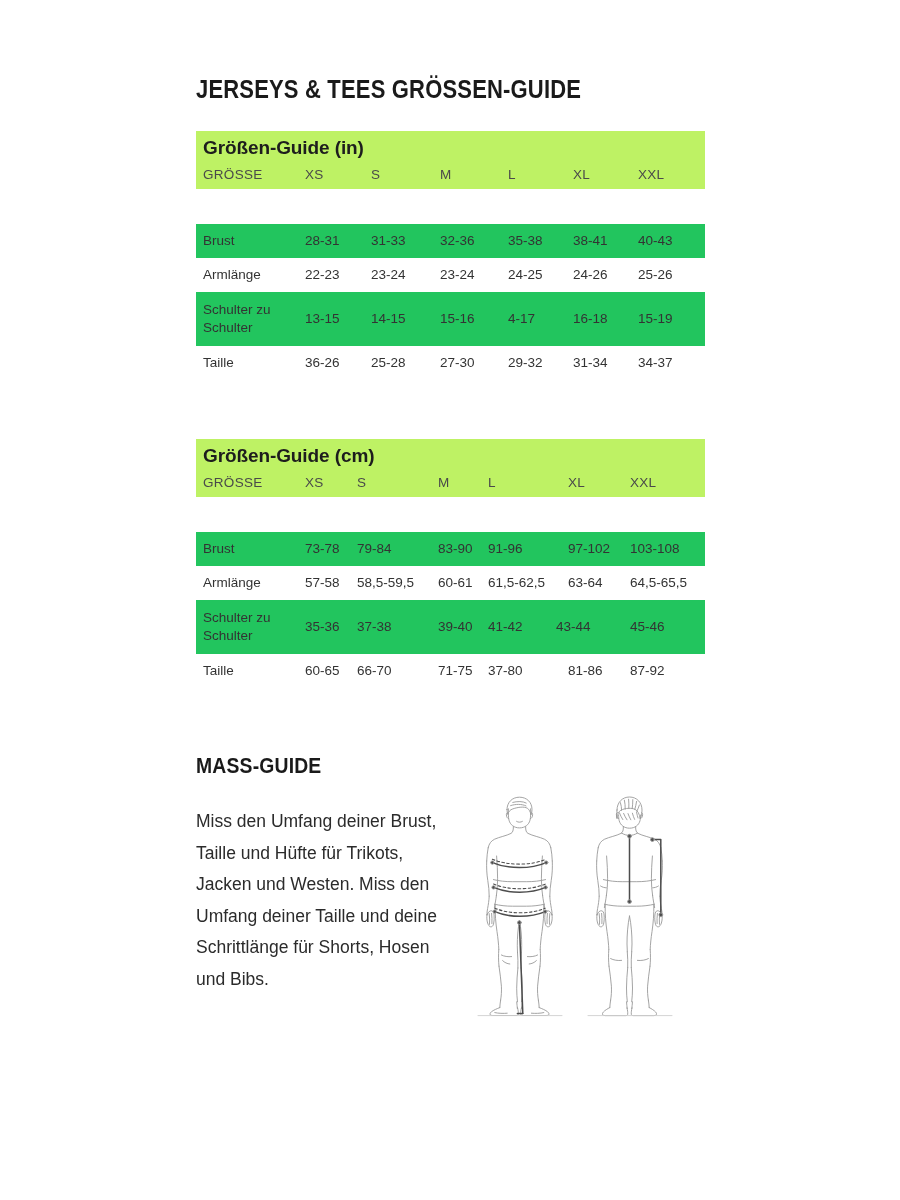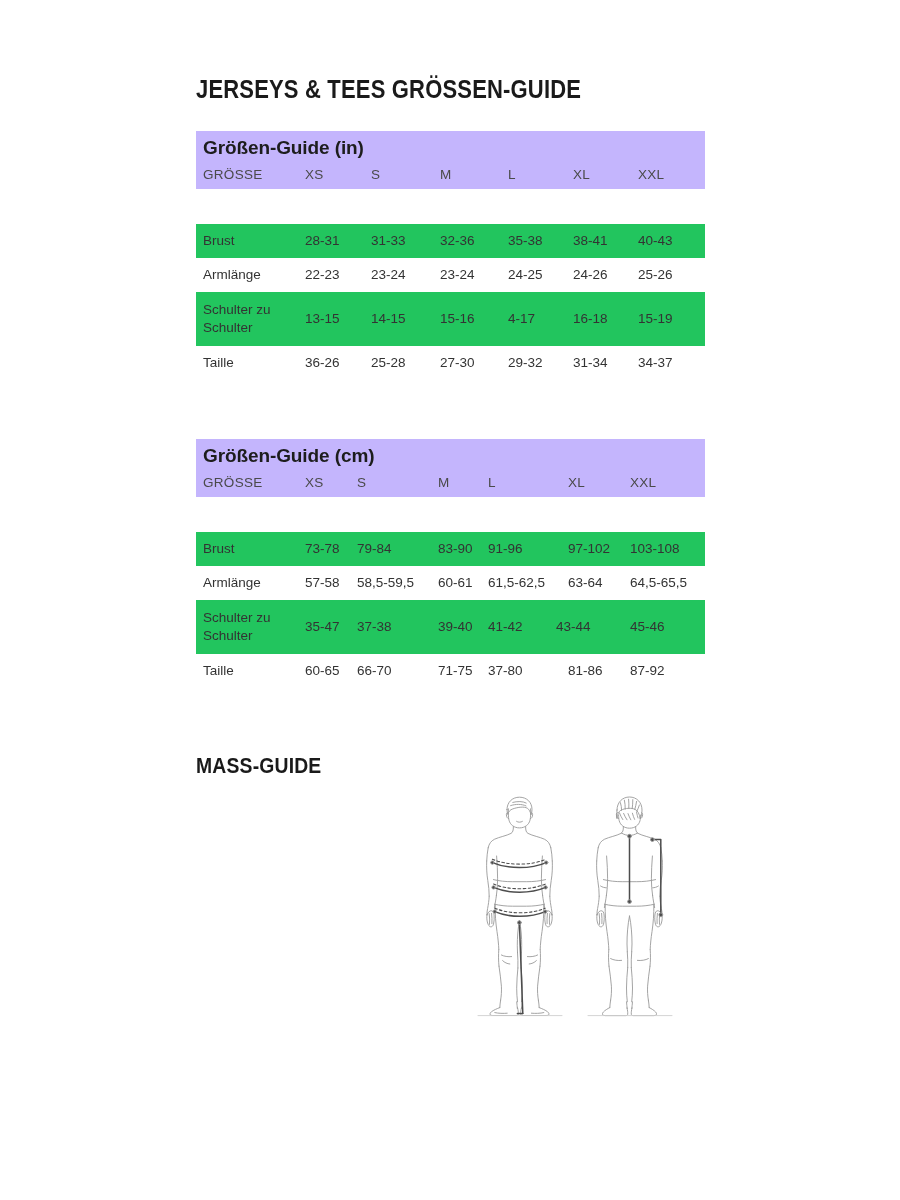--- a/index.html
+++ b/index.html
@@ -42,21 +42,21 @@
   
   .sizetable {
     position: absolute;
     left: 196px;
     width: 509px;
   }
   #table-in  { top: 131px; }
   #table-cm  { top: 439px; }
 
   .tbl-headblock {
-    background: #c4b5fd;
+    background: #bef264;
     padding: 9px 0 10px 0;
     position: relative;
     height: 58px;
     box-sizing: border-box;
   }
   .tbl-caption {
     position: absolute;
     left: 7px;
     top: 6px;
     font-size: 19px;
@@ -258,21 +258,21 @@
         <span style="left:242px">60-61</span>
         <span style="left:292px">61,5-62,5</span>
         <span style="left:372px">63-64</span>
         <span style="left:434px">64,5-65,5</span>
       </div>
     </div>
 
     <div class="row shaded row-h2">
       <div class="row-label">Schulter zu Schulter</div>
       <div class="row-cells">
-        <span style="left:109px">35-47</span>
+        <span style="left:109px">35-36</span>
         <span style="left:161px">37-38</span>
         <span style="left:242px">39-40</span>
         <span style="left:292px">41-42</span>
         <span style="left:360px">43-44</span>
         <span style="left:434px">45-46</span>
       </div>
     </div>
 
     <div class="row plain row-h1">
       <div class="row-label">Taille</div>
@@ -282,20 +282,21 @@
         <span style="left:242px">71-75</span>
         <span style="left:292px">37-80</span>
         <span style="left:372px">81-86</span>
         <span style="left:434px">87-92</span>
       </div>
     </div>
   </div>
 
   <div class="mass-title">MASS-GUIDE</div>
 
+  <div class="mass-text">Miss den Umfang deiner Brust, Taille und Hüfte für Trikots, Jacken und Westen. Miss den Umfang deiner Taille und deine Schrittlänge für Shorts, Hosen und Bibs.</div>
 
   <div class="figure-wrap">
     <svg viewBox="0 0 250 350" xmlns="http://www.w3.org/2000/svg">
       <g fill="none" stroke="#9a9a9a" stroke-width="0.9" stroke-linejoin="round" stroke-linecap="round">
 
         <g>
 
           <path d="M41 17.5c0-7.2 5.2-12.3 12.5-12.3S66 10.3 66 17.5c0 2.2-.4 4-1 5.4-.7-3.4-2-5.6-3.6-6.6-3.2-2-9.4-1.2-14.6.6-2.7.9-4.3 2.6-5 5.6-.5-1.4-.8-3.1-.8-5z"></path>
           <path d="M46.8 10.4c4.4-1.2 10-1.3 13.4.6M44.6 13.6c4.8-1.6 11.2-1.8 15.4.3"></path>
 

